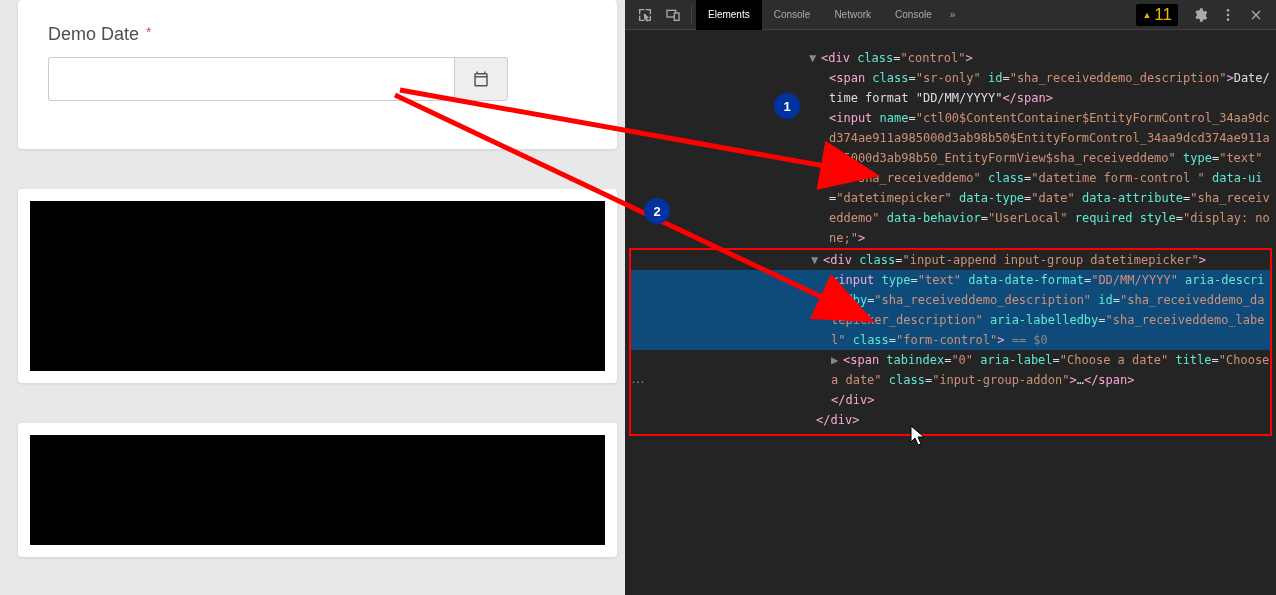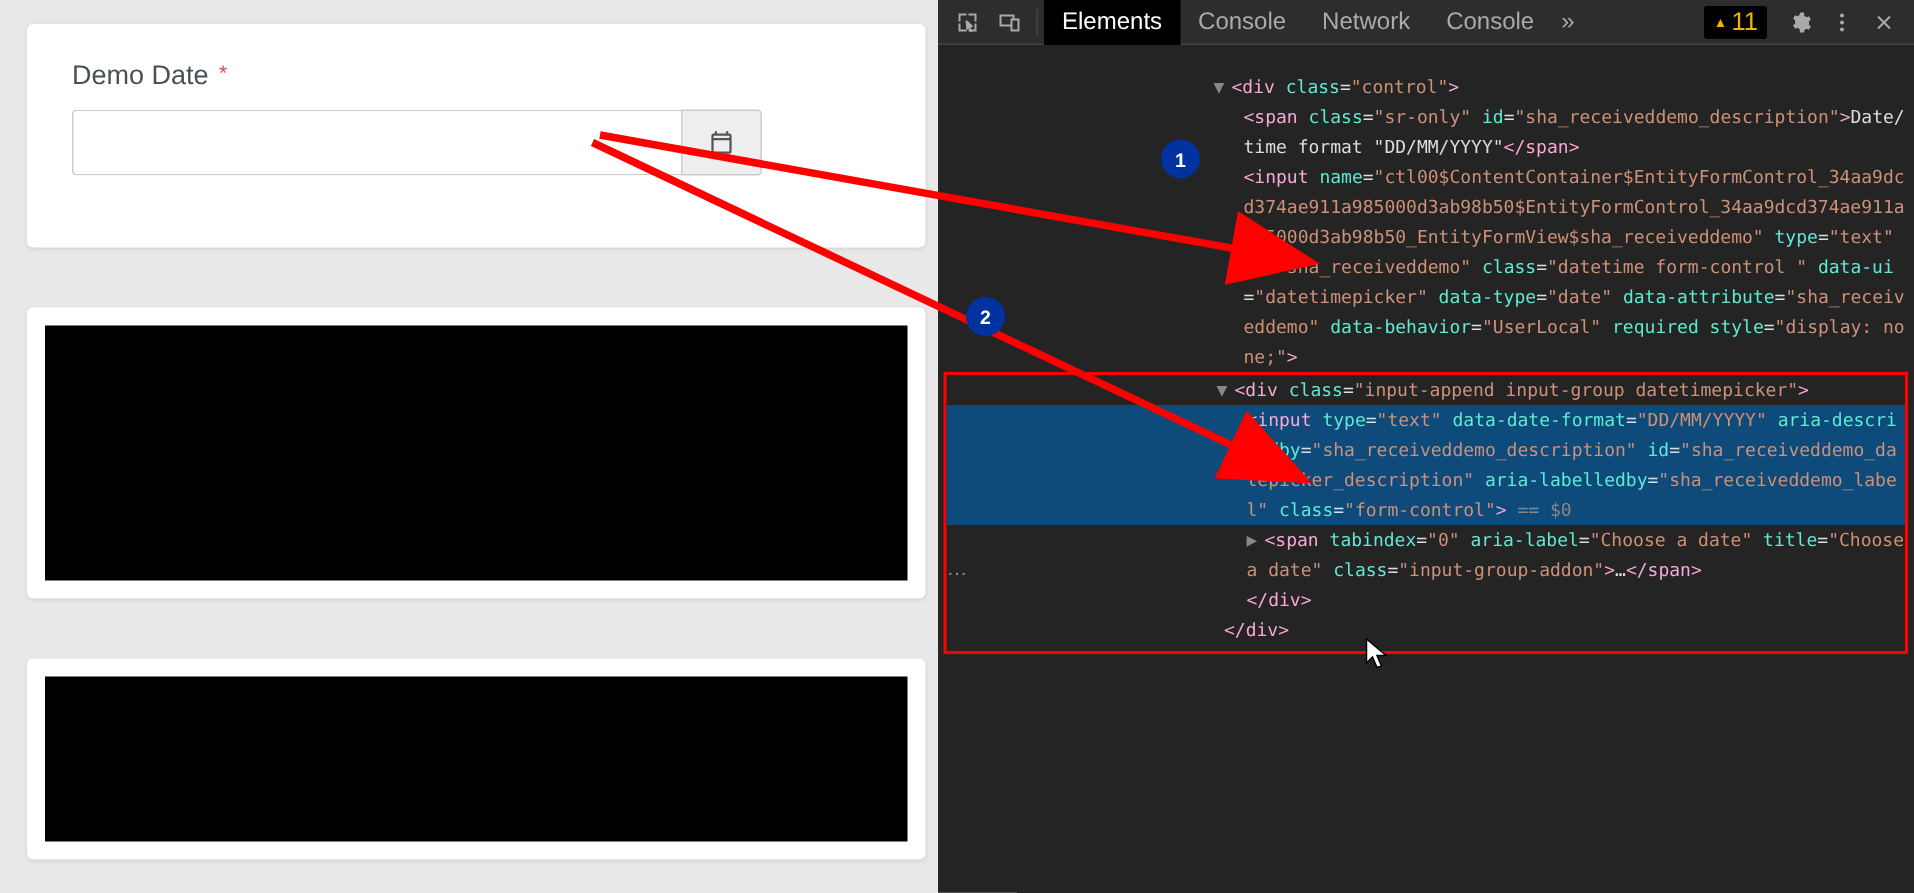--- a/index.html
+++ b/index.html
@@ -2,34 +2,34 @@
 <html><head>
 <meta charset="utf-8">
 <style>
 * { margin:0; padding:0; box-sizing:border-box; }
 body { font-family:-apple-system,BlinkMacSystemFont,"Segoe UI",Arial,sans-serif; background:#e8e8e8; width:1276px; height:595px; overflow:hidden; position:relative; }
 .left-pane { position:absolute; left:0; top:0; width:625px; height:595px; background:#e8e8e8; padding:0 8px 0 18px; overflow-y:scroll; }
 .left-pane::-webkit-scrollbar { width:16px; }
 .left-pane::-webkit-scrollbar-track { background:#f1f1f1; }
 .left-pane::-webkit-scrollbar-thumb { background:#bcbcbc; border-radius:0; }
 .card { background:#fff; border-radius:4px; box-shadow:0 1px 3px rgba(0,0,0,0.1); margin-bottom:40px; padding:24px 30px 30px 30px; }
-.card.first { margin-top:16px; padding-bottom:48px; }
+.card.first { margin-top:0; padding-bottom:48px; }
 .field-label { font-size:18px; color:#495057; font-weight:400; margin-bottom:12px; display:block; }
 .req-star { color:#d9534f; font-size:14px; vertical-align:top; margin-left:2px; }
 .input-group { display:flex; width:460px; }
 .text-input { flex:1; height:44px; border:1px solid #ccc; border-right:none; border-radius:3px 0 0 3px; padding:0 10px; font-size:14px; }
 .addon { width:54px; height:44px; border:1px solid #ccc; background:#eee; display:flex; align-items:center; justify-content:center; border-radius:0 3px 3px 0; cursor:pointer; }
 .cal-icon { width:18px; height:18px; fill:#555; }
 .black-card { background:#fff; border-radius:4px; box-shadow:0 1px 3px rgba(0,0,0,0.1); padding:12px; margin-bottom:40px; }
 .black-box { background:#000; height:170px; width:100%; }
 .black-card.second .black-box { height:110px; }
 .devtools { position:absolute; left:625px; top:0; width:651px; height:595px; background:#242424; color:#ddd; font-family:Menlo,Consolas,monospace; font-size:12px; }
 .dt-toolbar { height:30px; background:#2d2d2d; border-bottom:1px solid #444; display:flex; align-items:center; padding:0 6px; }
 .tb-icon { width:16px; height:16px; margin:0 6px; cursor:pointer; fill:#aaa; }
-.tab { padding:0 12px; height:30px; line-height:30px; color:#aaa; cursor:pointer; font-family:-apple-system,sans-serif; font-size:16px; }
+.tab { padding:0 12px; height:30px; line-height:30px; color:#aaa; cursor:pointer; font-family:-apple-system,sans-serif; font-size:10px; }
 .tab.active { background:#000; color:#fff; }
 .tb-spacer { flex:1; }
 .warn-badge { background:#000; color:#f0b400; padding:1px 6px; border-radius:2px; font-size:17px; font-family:-apple-system,sans-serif; display:flex; align-items:center; gap:3px; margin-right:8px; }
 .warn-badge::before { content:"▲"; font-size:9px; }
 .dom-tree { padding:18px 4px 4px 4px; line-height:20px; overflow:auto; height:calc(100% - 30px); }
 .dom-line { white-space:pre-wrap; word-break:break-all; }
 .indent-1 { padding-left:180px; }
 .indent-2 { padding-left:200px; }
 .indent-close2 { padding-left:200px; }
 .indent-close1 { padding-left:185px; }

